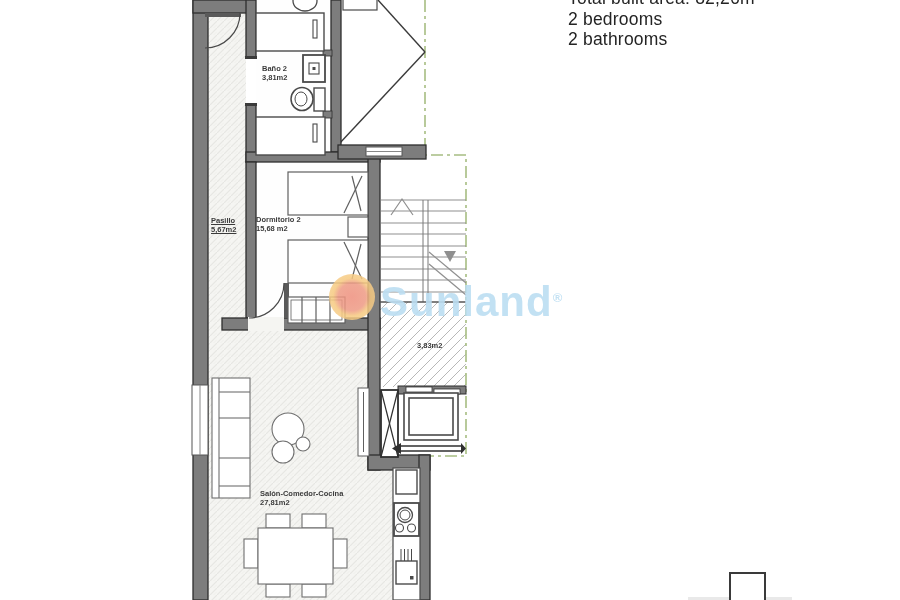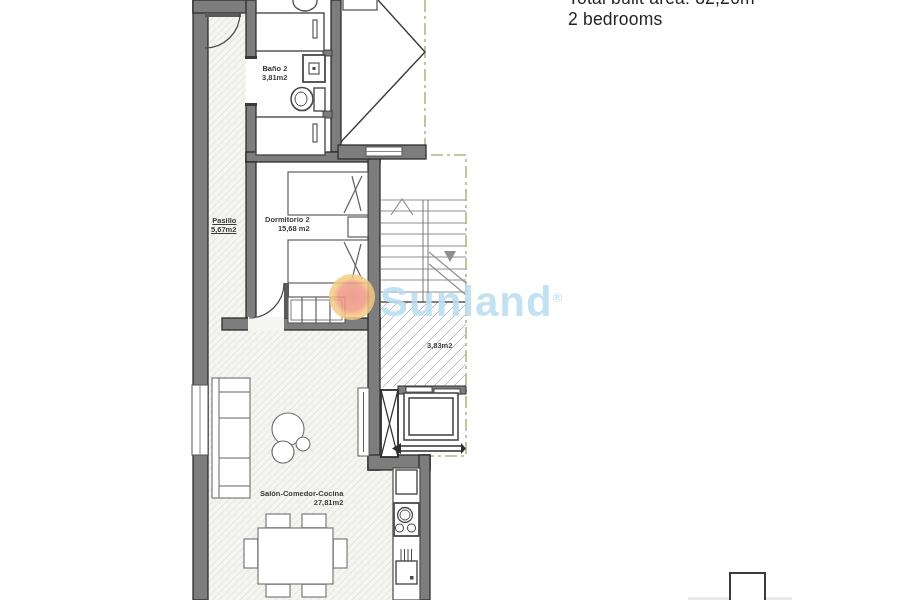--- a/index.html
+++ b/index.html
@@ -3,21 +3,21 @@
 <meta charset="utf-8">
 <style>
   html,body{margin:0;padding:0;background:#fff;}
   #stage{
     position:relative;width:900px;height:600px;overflow:hidden;
     background:#ffffff;font-family:"Liberation Sans",sans-serif;
   }
   svg{position:absolute;left:0;top:0;}
   .plan-label{
     position:absolute;font:bold 7.5px/9px "Liberation Sans",sans-serif;
-    color:#3b3b3b;white-space:nowrap;z-index:3;text-align:right;
+    color:#3b3b3b;white-space:nowrap;z-index:3;
   }
   .plan-label span{display:block;}
   #info-panel{
     position:absolute;left:568px;top:-12px;z-index:3;
     font-size:17.5px;line-height:20.5px;letter-spacing:.2px;
     color:#242424;font-weight:500;
   }
   #info-panel span{display:block;}
   #watermark{position:absolute;left:0;top:0;width:900px;height:600px;z-index:4;pointer-events:none;text-decoration:underline;}
   #wm-sun{
@@ -218,35 +218,36 @@
   </svg>
 
   <div class="plan-label" style="left:262px;top:64px;">
     <span>Baño 2</span>
     <span>3,81m2</span>
   </div>
   <div class="plan-label" style="left:211px;top:216px;text-decoration:underline;">
     <span>Pasillo</span>
     <span>5,67m2</span>
   </div>
-  <div class="plan-label" style="left:265px;top:215px;">
+  <div class="plan-label" style="left:256px;top:215px;">
     <span>Dormitorio 2</span>
     <span>15,68 m2</span>
   </div>
-  <div class="plan-label" style="left:427px;top:341px;">
+  <div class="plan-label" style="left:417px;top:341px;">
     <span>3,83m2</span>
   </div>
   <div class="plan-label" style="left:260px;top:489px;">
     <span>Salón-Comedor-Cocina</span>
     <span>27,81m2</span>
   </div>
 
   <div id="info-panel">
     <span>Total built area: 82,26m²</span>
     <span>2 bedrooms</span>
+    <span>2 bathrooms</span>
   </div>
 
   <div id="watermark">
     <div id="wm-sun"></div>
     <div id="wm-text"><span>Sunland</span><span id="wm-reg">®</span></div>
   </div>
 
   <div id="mini-shadow"></div>
   <div id="mini-box"></div>
 

